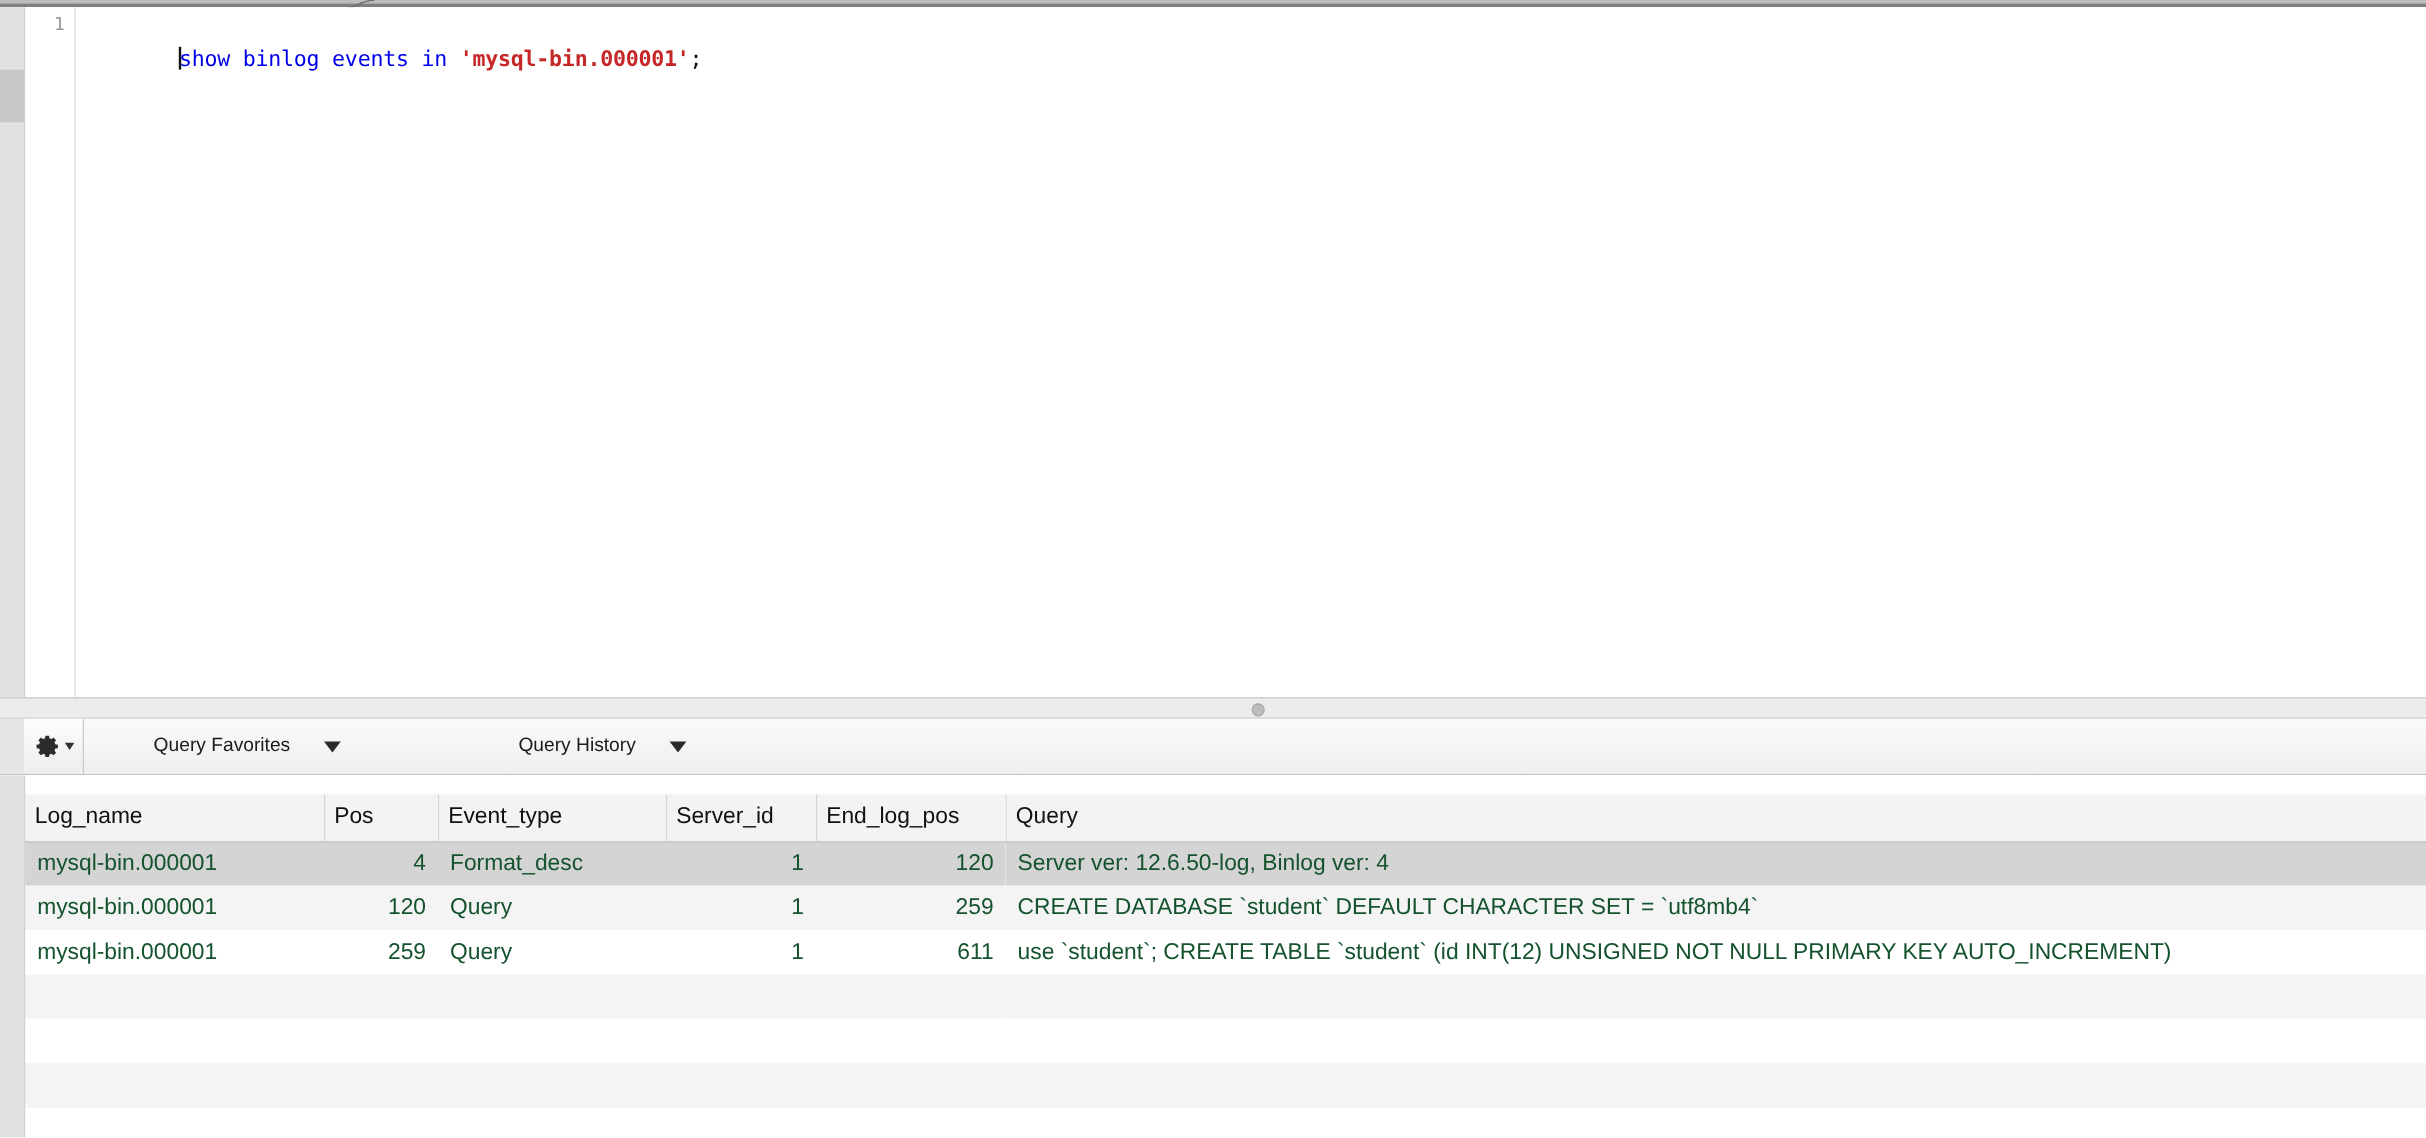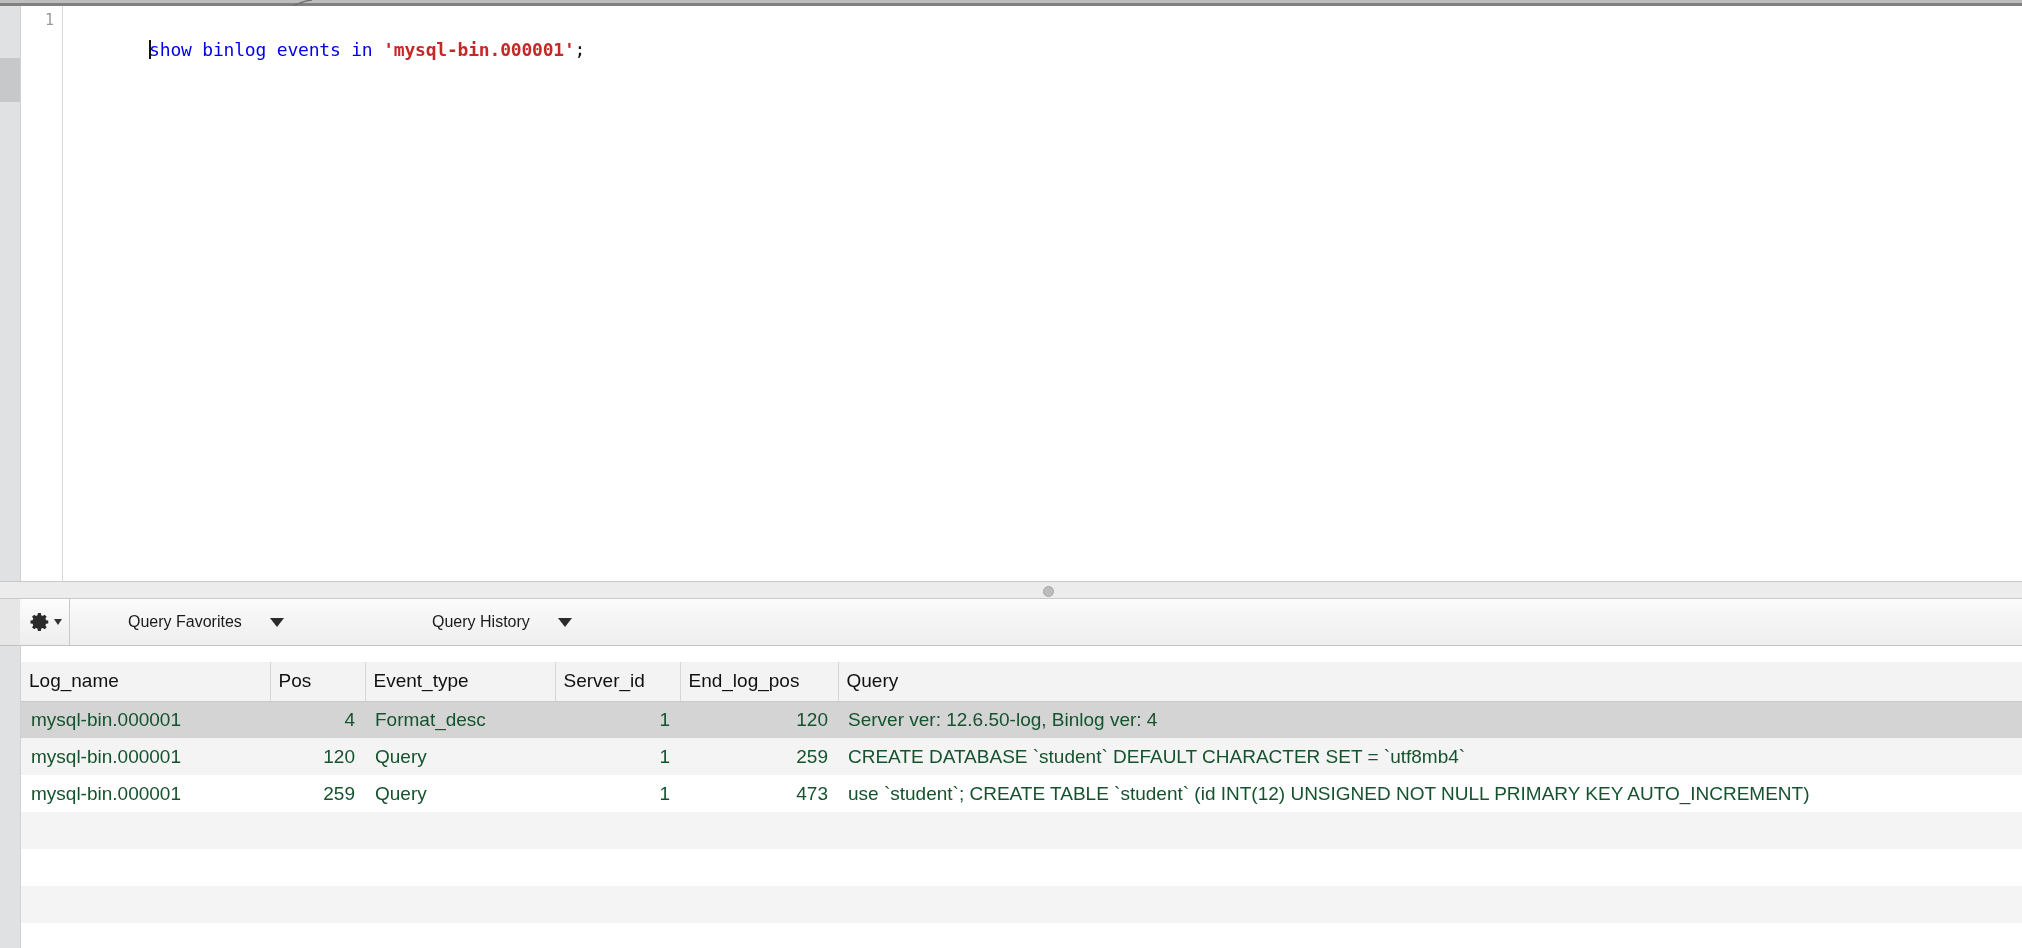--- a/index.html
+++ b/index.html
@@ -385,21 +385,21 @@
             <td>Query</td>
             <td class="num">1</td>
             <td class="num">259</td>
             <td>CREATE DATABASE `student` DEFAULT CHARACTER SET = `utf8mb4`</td>
           </tr>
           <tr class="row-even">
             <td>mysql-bin.000001</td>
             <td class="num">259</td>
             <td>Query</td>
             <td class="num">1</td>
-            <td class="num">473</td>
+            <td class="num">611</td>
             <td>use `student`; CREATE TABLE `student` (id INT(12) UNSIGNED NOT NULL PRIMARY KEY AUTO_INCREMENT)</td>
           </tr>
           <tr class="row-empty row-odd">
             <td>&nbsp;</td>
             <td>&nbsp;</td>
             <td>&nbsp;</td>
             <td>&nbsp;</td>
             <td>&nbsp;</td>
             <td>&nbsp;</td>
           </tr>

